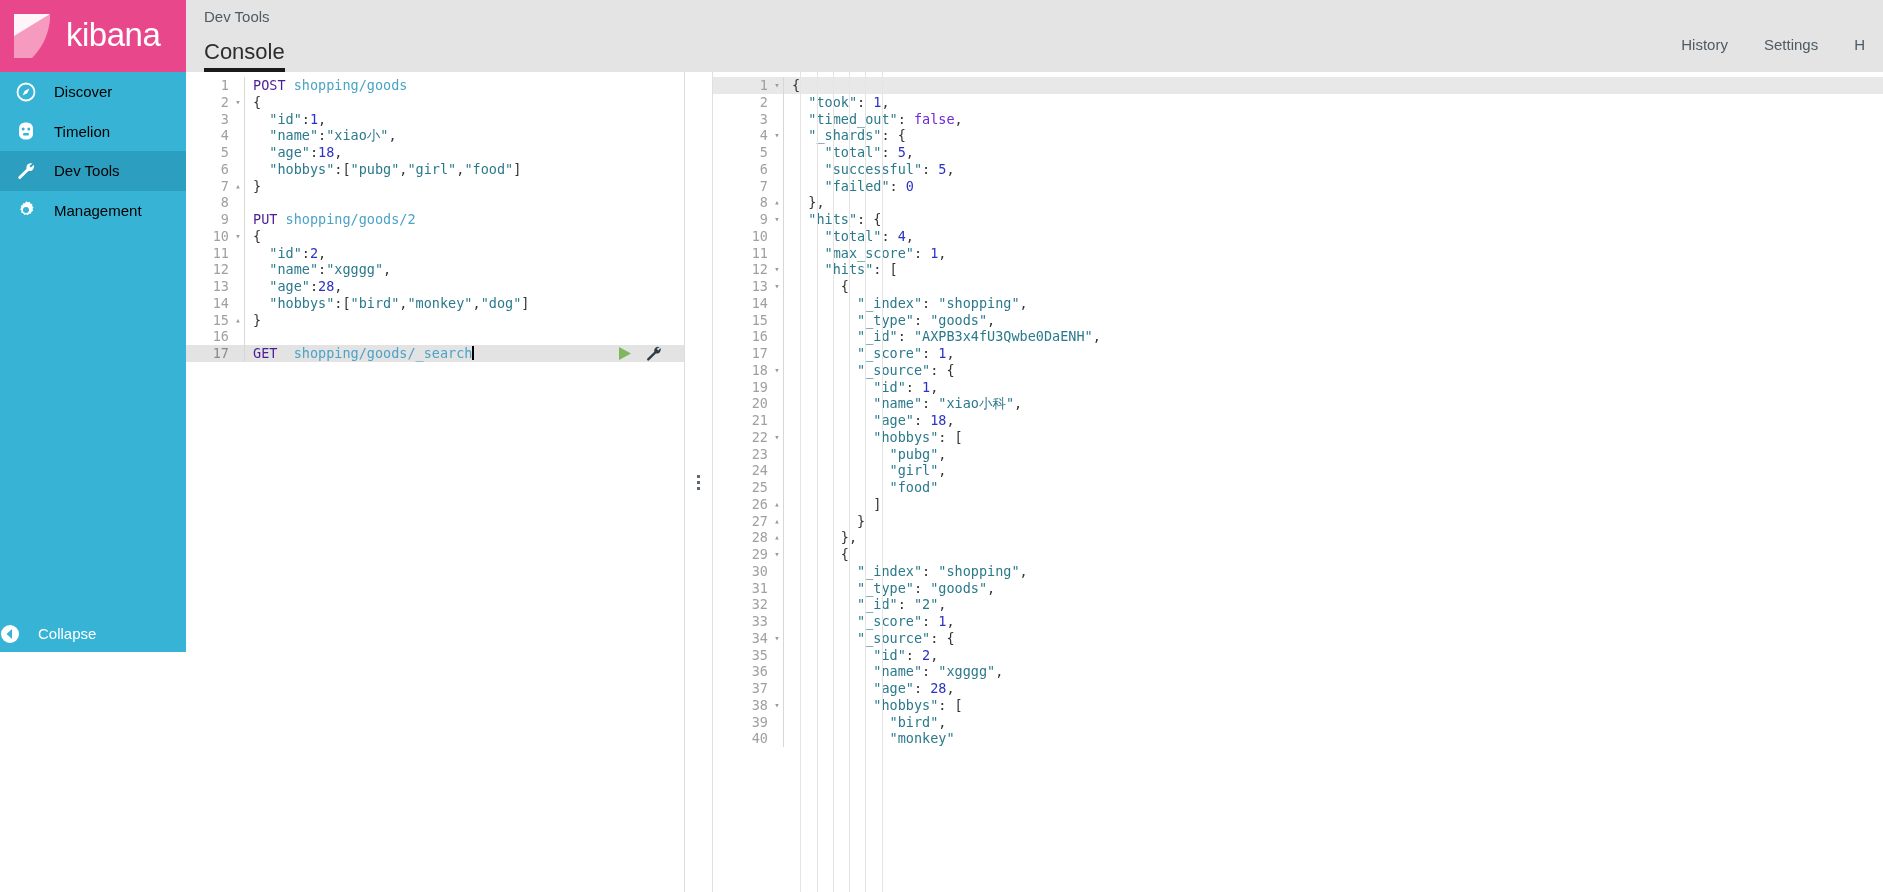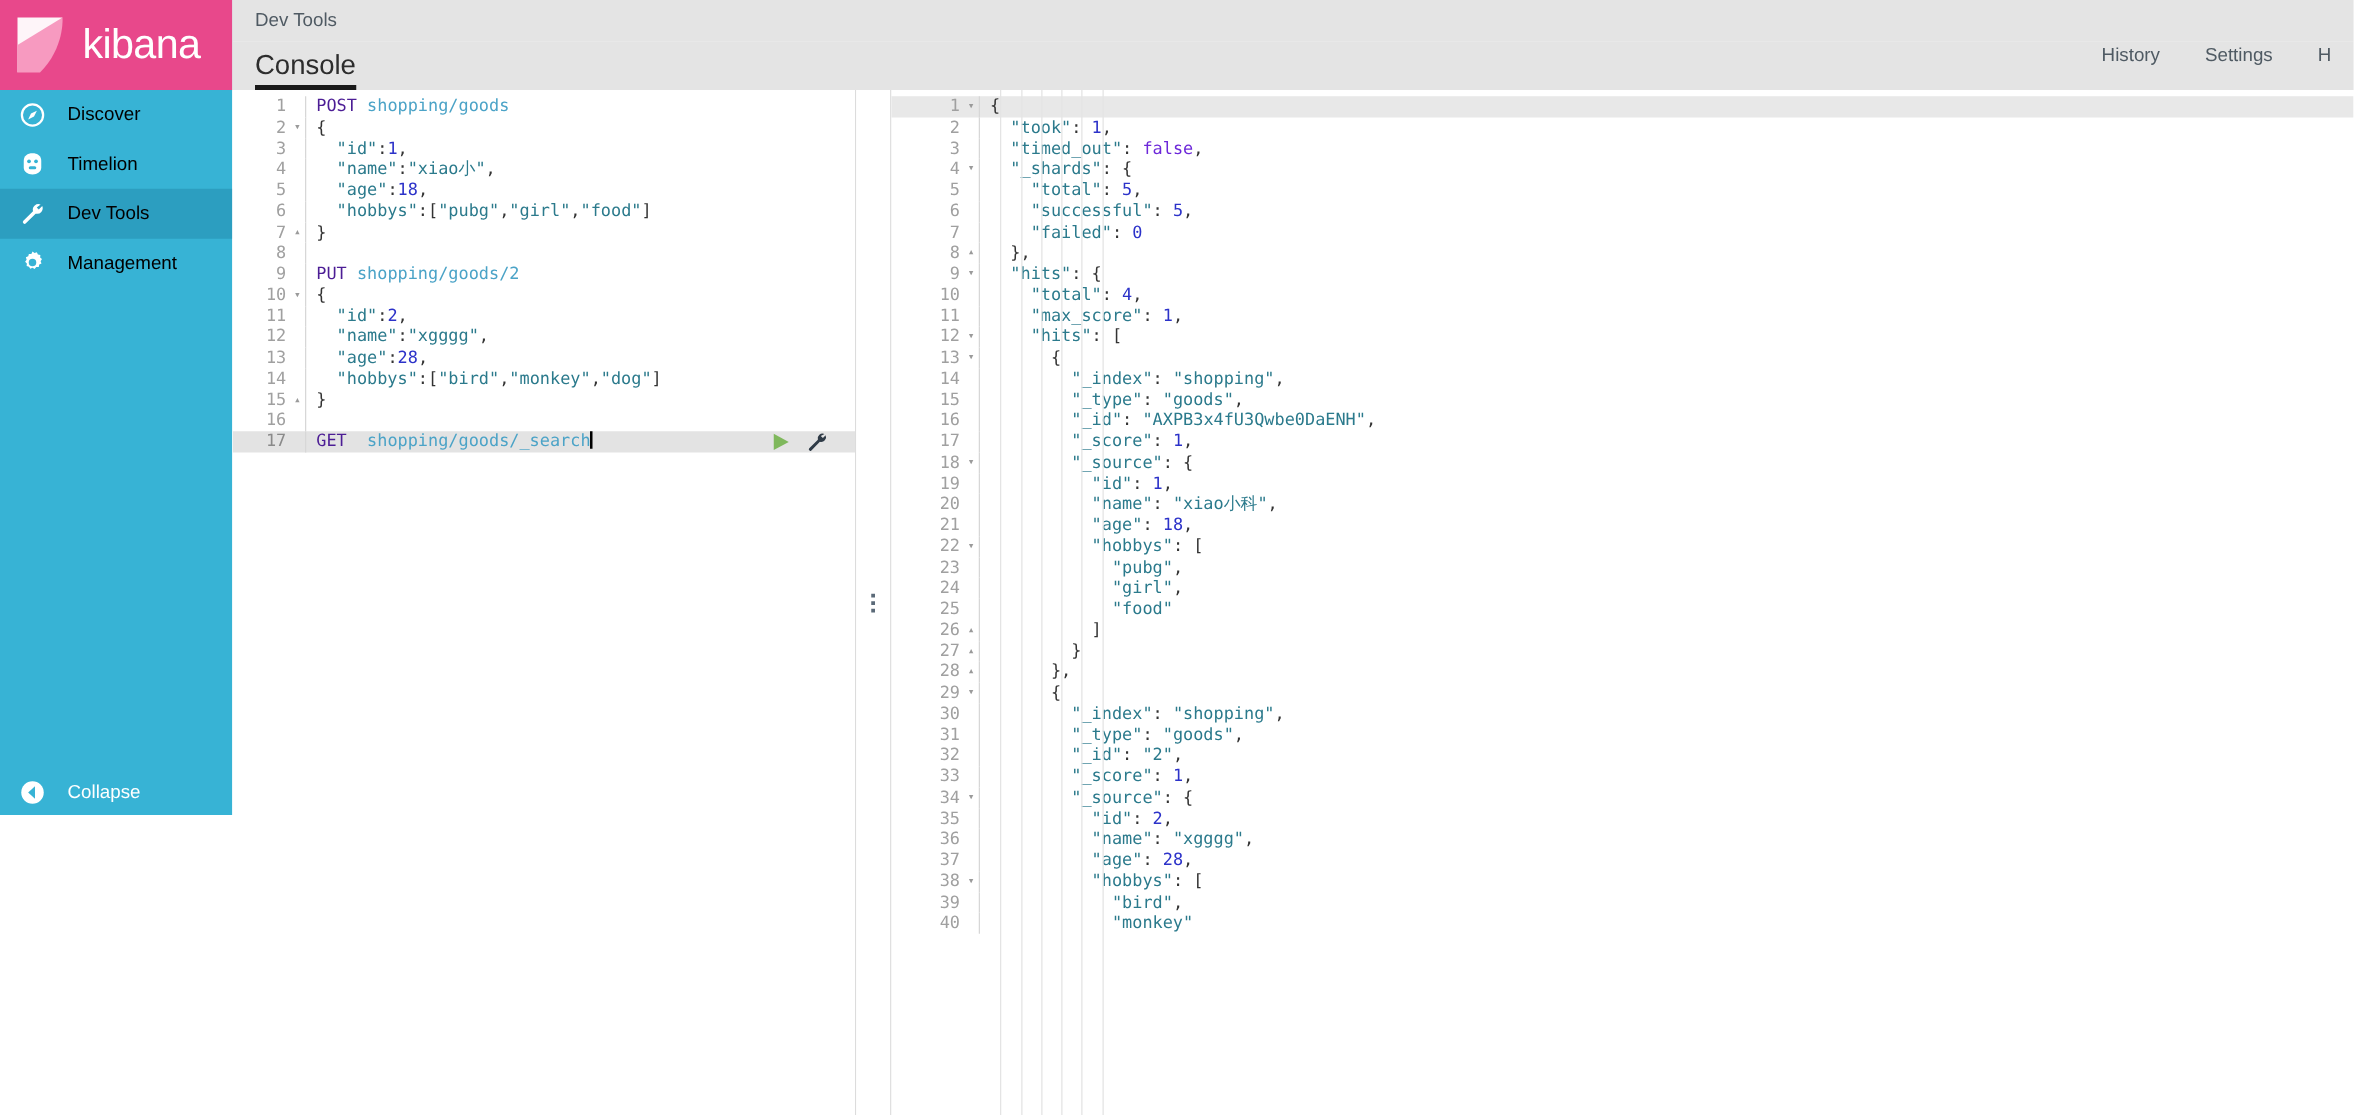--- a/index.html
+++ b/index.html
@@ -74,21 +74,21 @@
   }
   .nav-ico svg { display: block; }
   .nav-label { line-height: 1; }
 
   #nav-spacer { flex: 1 1 auto; }
 
   #collapse-row {
     height: 37px;
     display: flex;
     align-items: center;
-    padding-left: 16px;
+    padding-left: 0;
     color: #fff;
     font-size: 15px;
     cursor: pointer;
     flex: 0 0 37px;
   }
   #collapse-ico {
     width: 28px; height: 20px;
     margin-right: 10px;
     flex: 0 0 28px;
     display: flex; align-items: center;

